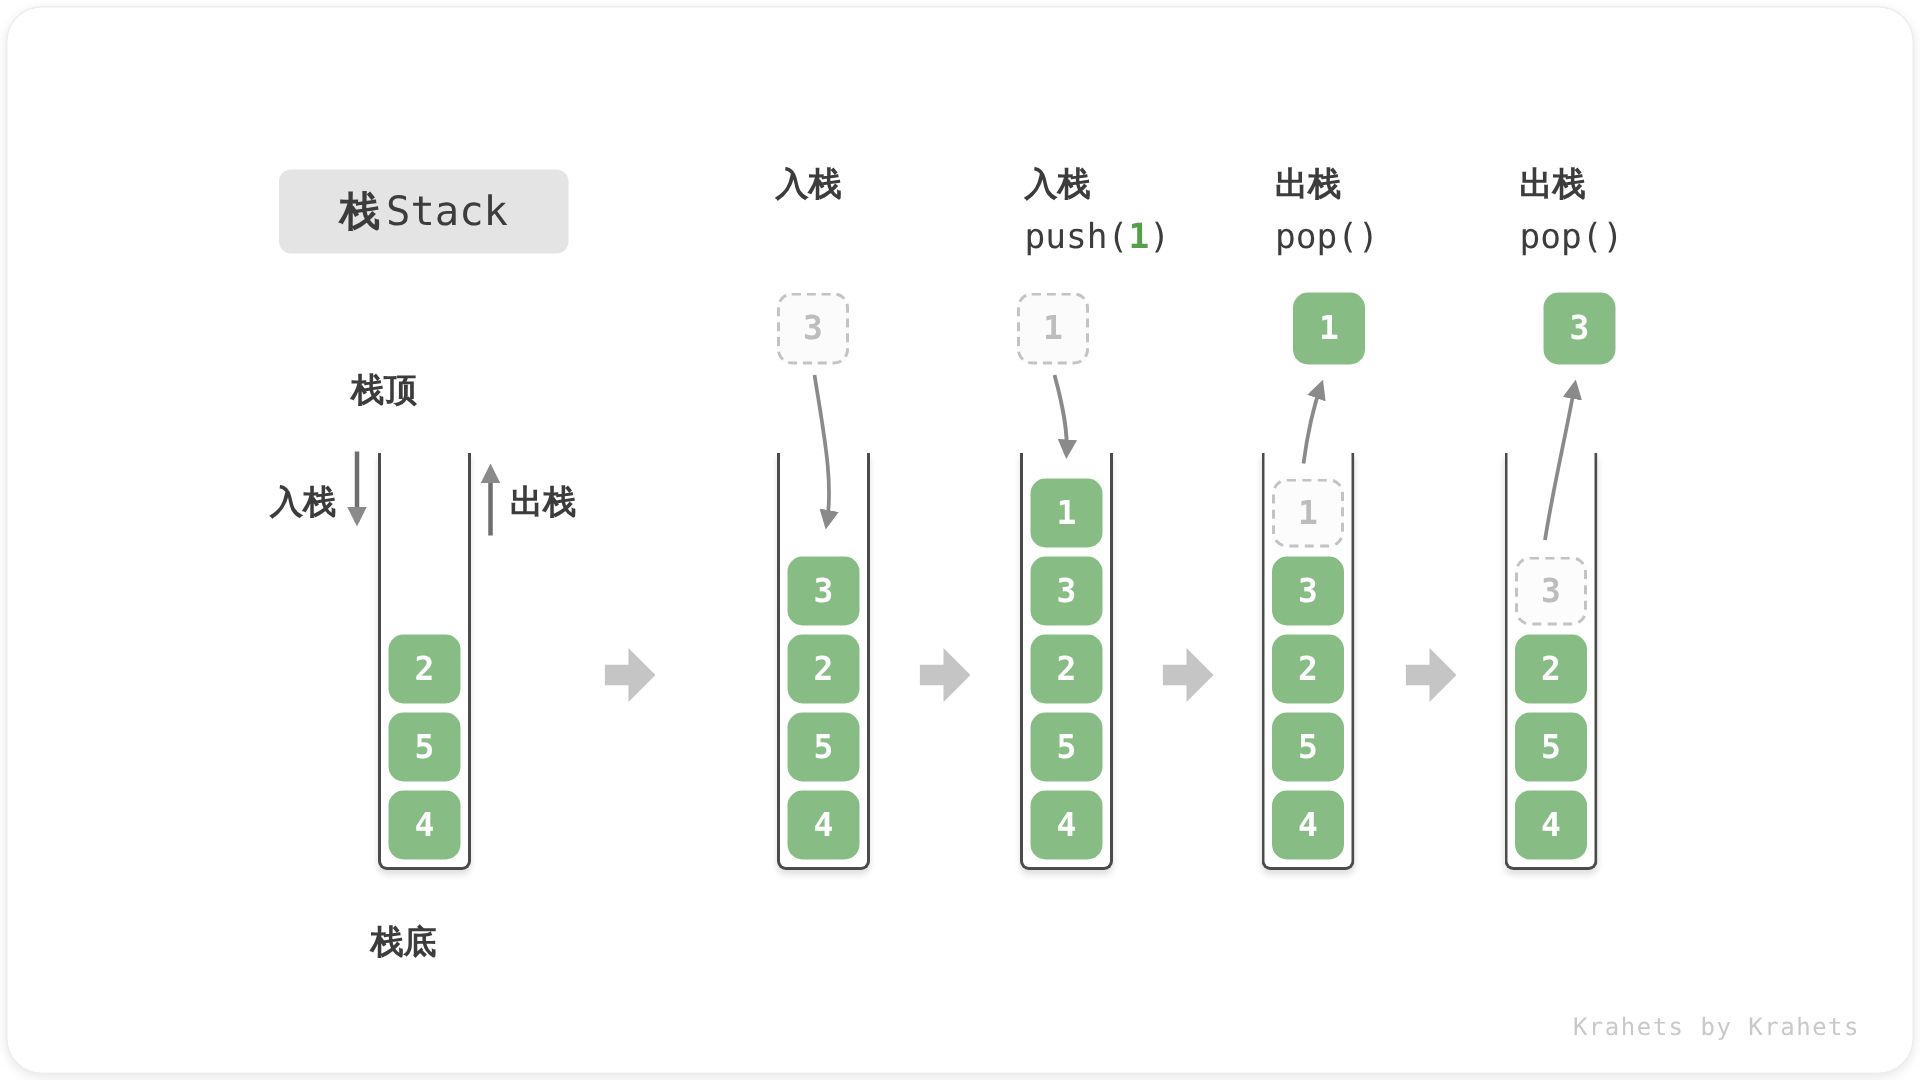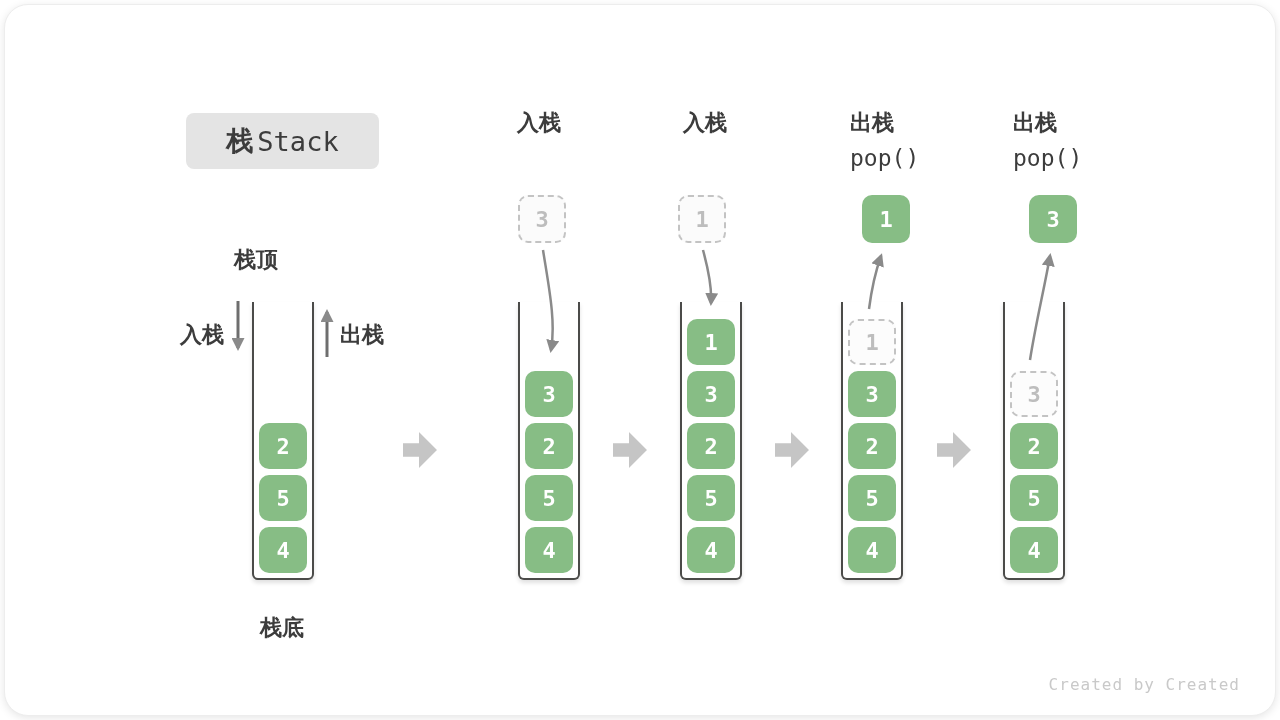--- a/index.html
+++ b/index.html
@@ -7,21 +7,21 @@
   .card{position:absolute;left:4px;top:4px;right:4px;bottom:4px;background:#ffffff;border:1px solid #ededed;border-radius:24px;box-shadow:0 2px 8px rgba(0,0,0,0.10);}
 
   
   .title-box{position:absolute;left:186px;top:113px;width:193px;height:56px;background:#e4e4e4;border-radius:8px;display:flex;align-items:center;justify-content:center;color:#3c3c3c;font-size:27px;}
   .title-zh{font-weight:bold;}
   .title-en{font-family:"DejaVu Sans Mono",monospace;margin-left:4px;}
 
   
   .cjk{color:#3c3c3c;font-weight:bold;font-size:22px;}
   .lbl-top{position:absolute;left:234px;top:245px;width:100px;text-align:left;}
-  .lbl-bottom{position:absolute;left:232px;top:613px;width:100px;text-align:center;}
+  .lbl-bottom{position:absolute;left:247px;top:613px;width:100px;}
   .lbl-push-side{position:absolute;left:168px;top:320px;width:56px;text-align:right;}
   .lbl-pop-side{position:absolute;left:340px;top:320px;width:56px;text-align:left;}
 
   
   .op{position:absolute;top:108px;width:170px;}
   .op .op-name{display:block;color:#3c3c3c;font-weight:bold;font-size:22px;line-height:30px;}
   .op .op-code{display:block;margin-top:4px;font-family:"DejaVu Sans Mono",monospace;font-size:23px;color:#3c3c3c;line-height:32px;}
   .op .op-code .arg{color:#53a048;font-weight:bold;}
 
   
@@ -57,20 +57,21 @@
   <div class="cjk lbl-top">栈顶</div>
   <div class="cjk lbl-bottom">栈底</div>
   <div class="cjk lbl-push-side">入栈</div>
   <div class="cjk lbl-pop-side">出栈</div>
 
   <div class="op" style="left:517px">
     <span class="op-name">入栈</span>
   </div>
   <div class="op" style="left:683px">
     <span class="op-name">入栈</span>
+    <span class="op-code"><span>push(</span><span class="arg">1</span><span>)</span></span>
   </div>
   <div class="op" style="left:850px">
     <span class="op-name">出栈</span>
     <span class="op-code"><span>pop()</span><span class="arg"></span><span></span></span>
   </div>
   <div class="op" style="left:1013px">
     <span class="op-name">出栈</span>
     <span class="op-code"><span>pop()</span><span class="arg"></span><span></span></span>
   </div>
 
@@ -127,14 +128,14 @@
       </marker>
     </defs>
     <path d="M238,301 L238,348" stroke="#6e6e6e" stroke-width="3" fill="none" marker-end="url(#ah)"></path>
     <path d="M327,357 L327,312" stroke="#6e6e6e" stroke-width="3" fill="none" marker-end="url(#ah)"></path>
     <path d="M543,250 C549,288 556,322 551,350" stroke="#8a8a8a" stroke-width="2.5" fill="none" marker-end="url(#ah)"></path>
     <path d="M703,250 C709,272 712,288 711,303" stroke="#8a8a8a" stroke-width="2.5" fill="none" marker-end="url(#ah)"></path>
     <path d="M869,309 C872,286 876,270 881,256" stroke="#8a8a8a" stroke-width="2.5" fill="none" marker-end="url(#ah)"></path>
     <path d="M1030,360 C1036,322 1044,290 1050,256" stroke="#8a8a8a" stroke-width="2.5" fill="none" marker-end="url(#ah)"></path>
   </svg>
 
-  <div class="watermark">Created by Created</div>
+  <div class="watermark">Krahets by Krahets</div>
 </div>
 
 </body></html>

